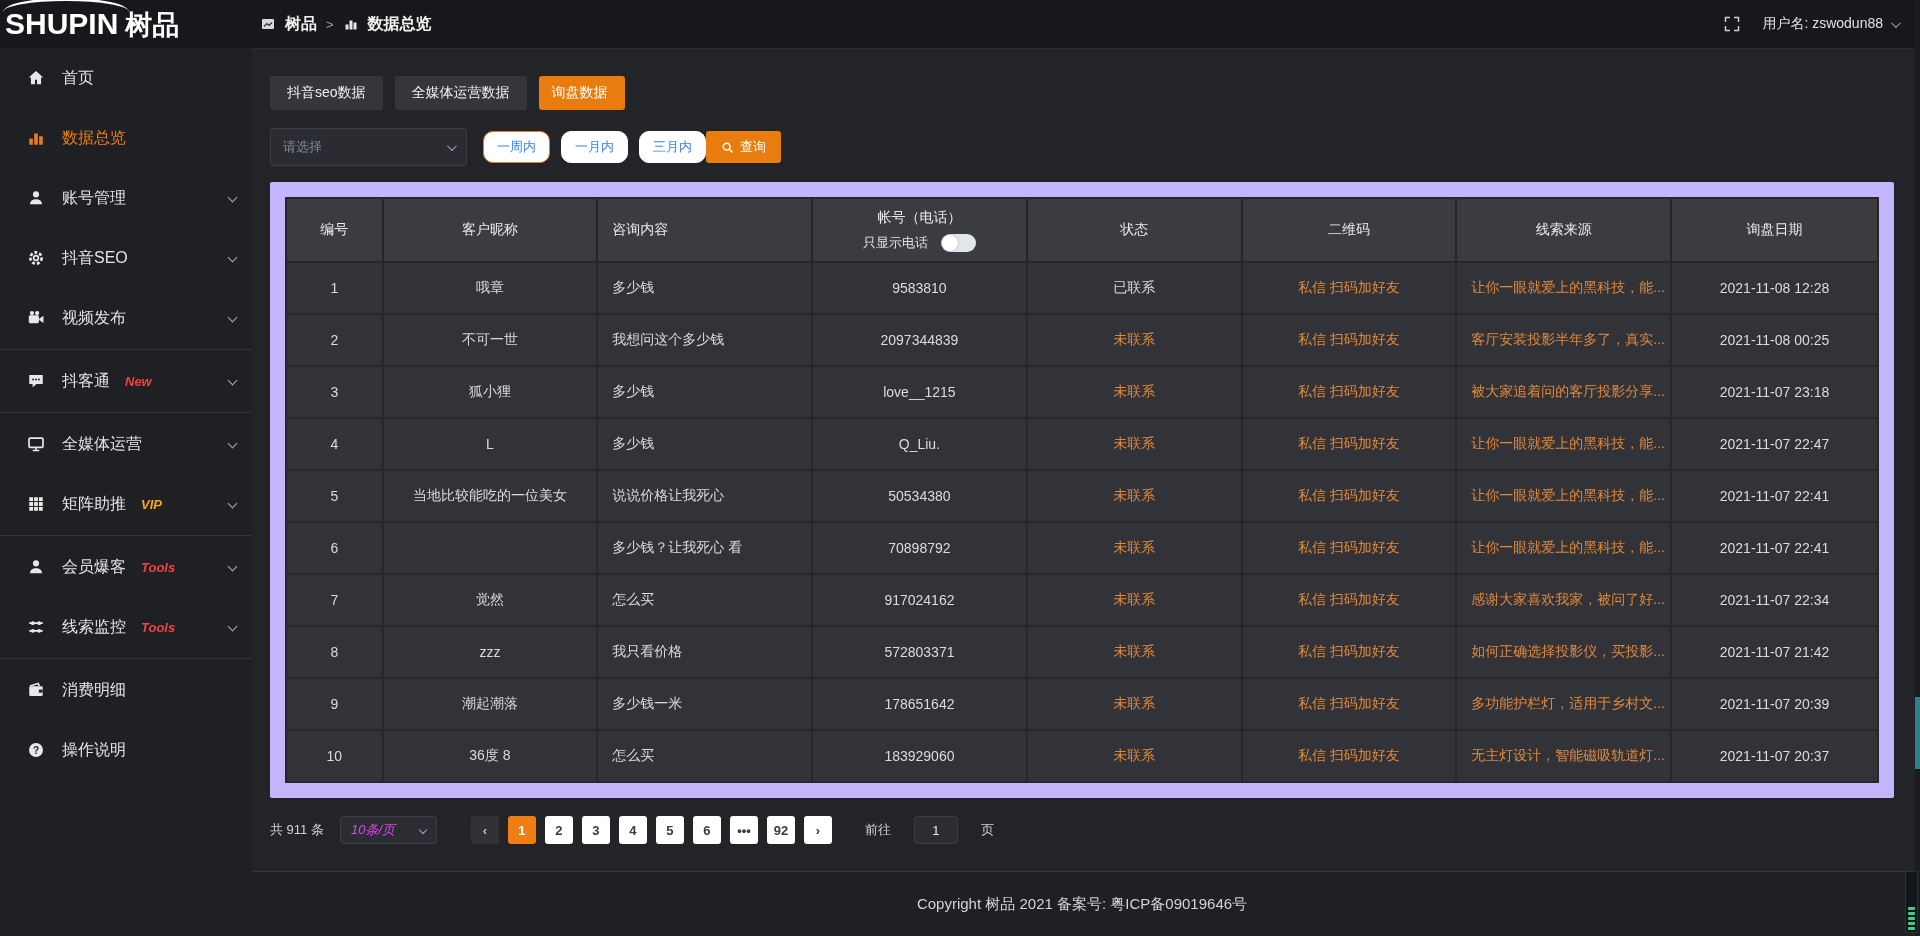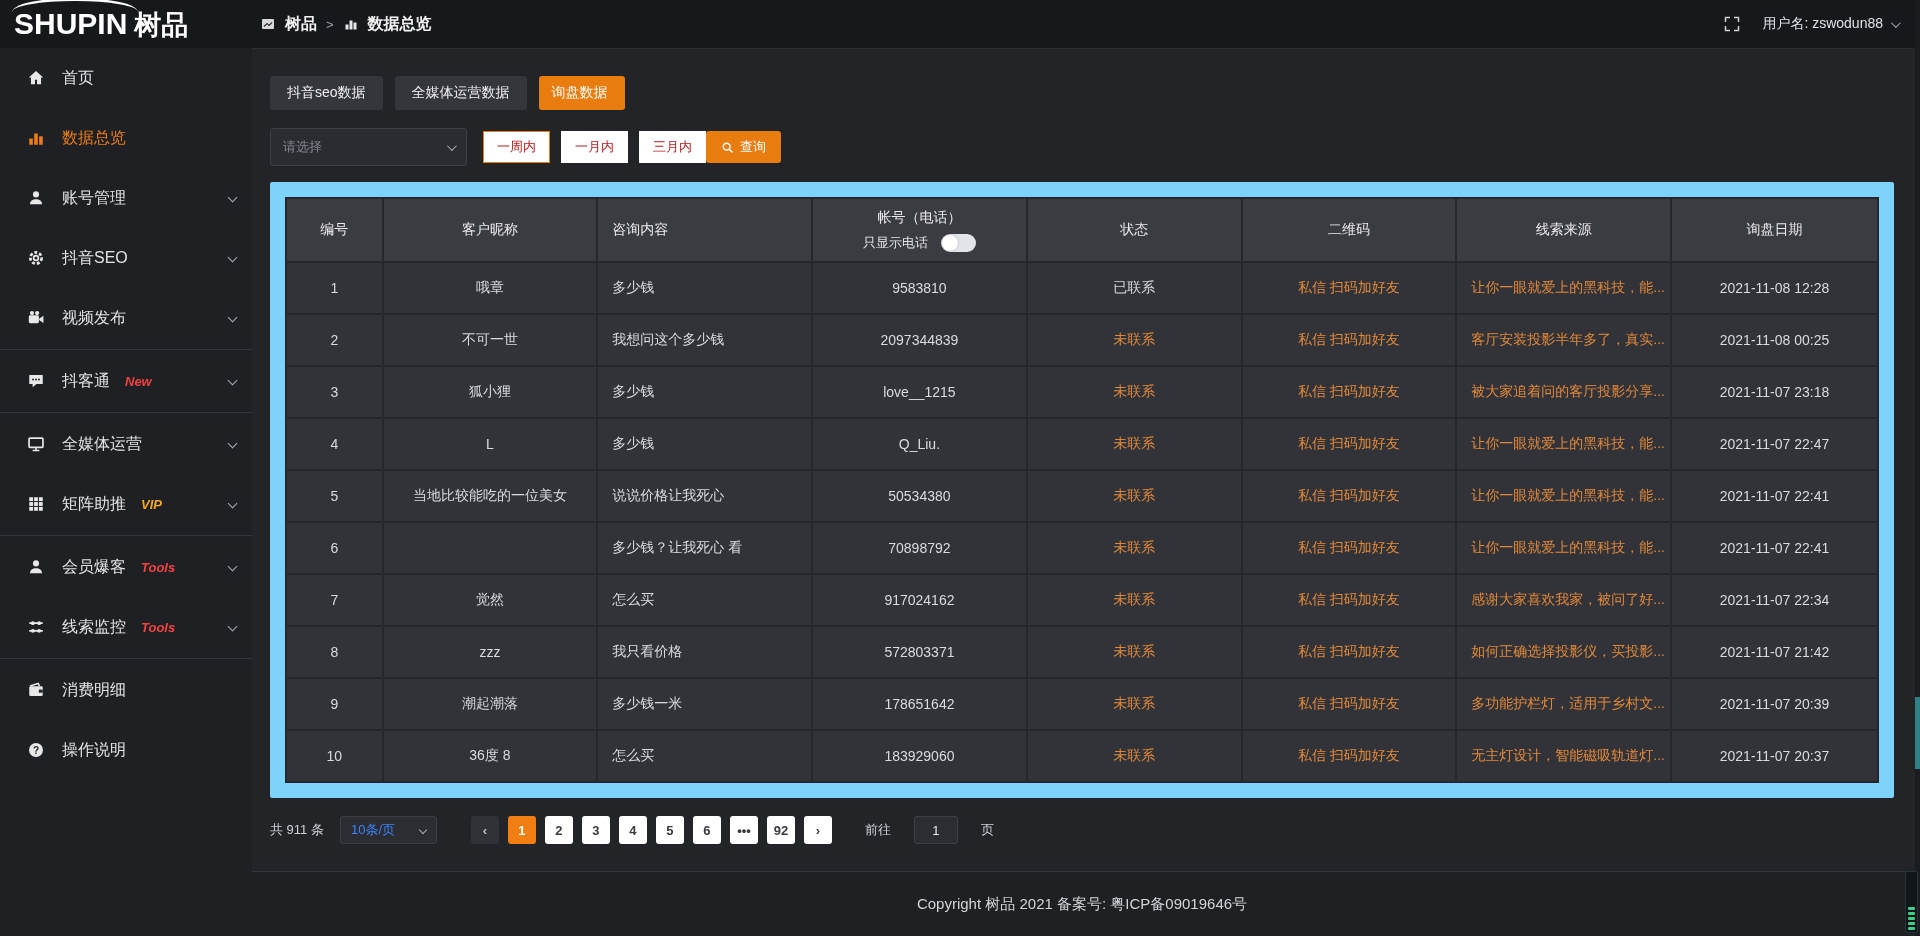--- a/index.html
+++ b/index.html
@@ -3,21 +3,21 @@
 <meta charset="utf-8">
 <style>
   * { margin:0; padding:0; box-sizing:border-box; }
   html,body { width:1920px; height:936px; overflow:hidden; }
   body {
     font-family:"Liberation Sans","DejaVu Sans",sans-serif;
     background:#232428; color:#e3e3e5; position:relative;
   }
   
   .topbar { position:absolute; left:0; top:0; width:1920px; height:48px; background:#17181c; display:flex; align-items:center; z-index:5; }
-  .logo { width:260px; display:flex; align-items:flex-end; padding-left:14px; color:#fff; }
+  .logo { width:260px; display:flex; align-items:flex-end; padding-left:5px; color:#fff; }
   .logo-latin { position:relative; font-size:30px; font-weight:bold; letter-spacing:0; line-height:1; }
   .logo-arc { position:absolute; left:-2px; top:-11px; width:126px; height:14px; border-top:3px solid #fff; border-radius:50% 50% 0 0 / 100% 100% 0 0; }
   .logo-cjk { font-size:27px; font-weight:bold; margin-left:7px; line-height:1; }
   .crumbs { display:flex; align-items:center; gap:9px; font-size:16px; font-weight:bold; color:#f2f2f2; }
   .crumb-sep { color:#9aa0a8; font-size:13px; font-weight:normal; }
   .topbar-right { margin-left:auto; display:flex; align-items:center; gap:22px; padding-right:22px; font-size:14px; color:#dfe1e5; }
   .user-wrap { display:flex; align-items:center; gap:8px; }
   .chev { width:7px; height:7px; border-right:1.6px solid #a6abb3; border-bottom:1.6px solid #a6abb3; transform:rotate(45deg); display:inline-block; }
   .ico16 { width:16px; height:16px; display:inline-block; }
 
@@ -34,40 +34,40 @@
 
   
   .content { position:absolute; left:252px; top:48px; width:1660px; height:888px; background:#232428; border-top:1px solid #2e2f33; }
   .tabs { margin:27px 0 0 18px; display:flex; gap:12px; }
   .tab { height:34px; padding:0 17px; border:none; border-radius:3px; background:#35363b; color:#f0f0f2; font-size:14px; cursor:pointer; font-family:inherit; }
   .tab.active { background:#e87c0e; color:#fff;padding-left:13px; }
   .filters { margin:18px 0 0 18px; display:flex; align-items:center; }
   .f-select { width:197px; height:32px; background:#2b2c31; border:1px solid #3d3e44; border-radius:3px; display:flex; align-items:center; padding:18px 12px; color:#82878f; font-size:13px; cursor:pointer; }
   .f-select .chev { margin-left:auto; transform:rotate(45deg) translateY(-2px); }
   .range-group { display:flex; gap:11px; margin-left:16px; }
-  .range-btn { height:32px; padding:0 13px; background:#fff; color:#b91c1c; border:1px solid #fff; border-radius:0; font-size:13px; cursor:pointer; font-family:inherit; }
+  .range-btn { height:32px; padding:0 13px; background:#fff; color:#3b82f6; border:1px solid #fff; border-radius:10px; font-size:13px; cursor:pointer; font-family:inherit; }
   .range-btn.active { border:1px solid #e87c0e; }
   .search-btn { height:32px; padding:0 15px; background:#e87c0e; color:#fff; border:none; border-radius:3px; font-size:13px; cursor:pointer; display:flex; align-items:center; gap:6px; font-family:inherit; }
 
   
-  .panel { margin:16px 18px 0 18px; background:#7dd3fc; padding:15px; border-radius:2px; }
+  .panel { margin:16px 18px 0 18px; background:#c4b5fd; padding:15px; border-radius:2px; }
   table.grid { width:100%; border-collapse:separate; border-spacing:2px; background:#26272b; table-layout:fixed; }
   .grid th { background:#3b3c41; height:62px; font-size:14px; font-weight:normal; color:#eaeaec; text-align:center; }
   .grid td { background:#323338; height:50px; font-size:14px; color:#dadbde; text-align:center; overflow:hidden; white-space:nowrap; text-overflow:ellipsis; }
   .grid th.al, .grid td.al { text-align:left; padding-left:14px; }
   .grid td.c-status.pending { color:#e0883a; }
   .grid td.c-qr, .grid td.c-source { color:#e0883a; cursor:pointer; }
   .th-sub { margin-top:7px; display:flex; align-items:center; justify-content:center; gap:13px; font-size:13px; color:#e3e3e5; }
   .toggle { width:35px; height:18px; border-radius:9px; background:#e2e5ea; position:relative; cursor:pointer; }
   .toggle .knob { position:absolute; left:1px; top:1px; width:16px; height:16px; border-radius:50%; background:#fff; box-shadow:0 0 2px rgba(0,0,0,.3); }
 
   
   .pager { margin:18px 0 0 18px; display:flex; align-items:center; font-size:13px; color:#cfd1d5; }
   .pg-total { margin-right:16px; }
-  .pg-size { width:97px; height:28px; background:#2c2d32; border:1px solid #3d3e44; border-radius:3px; display:flex; align-items:center; padding:0 10px; color:#3b82f6; cursor:pointer; margin-right:34px; }
+  .pg-size { width:97px; height:28px; background:#2c2d32; border:1px solid #3d3e44; border-radius:3px; display:flex; align-items:center; padding:0 10px; color:#d946ef; cursor:pointer; margin-right:34px;font-style:italic; }
   .pg-size .chev { margin-left:auto; width:6px; height:6px; }
   .pg-btn { min-width:28px; height:28px; border:none; border-radius:3px; margin-right:9px; font-size:13px; font-weight:bold; cursor:pointer; background:#fff; color:#393b40; font-family:inherit; }
   .pg-btn.active { background:#f07e12; color:#fff; }
   .pg-btn.prev { background:#313237; color:#c0c4cb; }
   .pg-pages { display:flex; }
   .pg-goto { display:flex; align-items:center; gap:23px; margin-left:24px; }
   .pg-input { width:44px; height:28px; background:#2c2d32; border:1px solid #3d3e44; border-radius:3px; color:#e6e6e8; text-align:center; font-size:13px; font-family:inherit; }
 
   
   .footer { position:absolute; left:0; bottom:0; width:100%; height:65px; background:#1f2024; border-top:1px solid #35363b; display:flex; align-items:center; justify-content:center; font-size:15px; color:#d3d4d8; }

